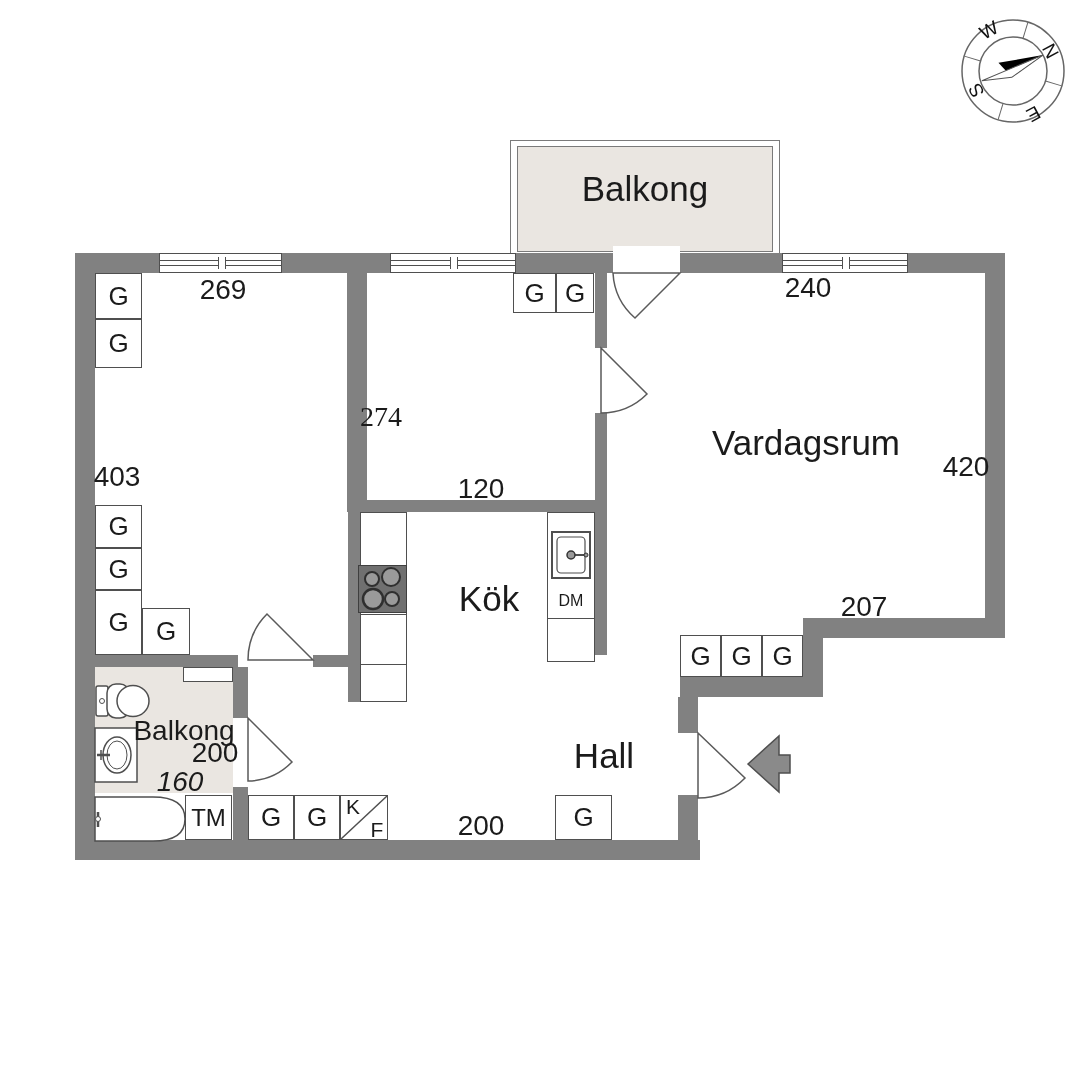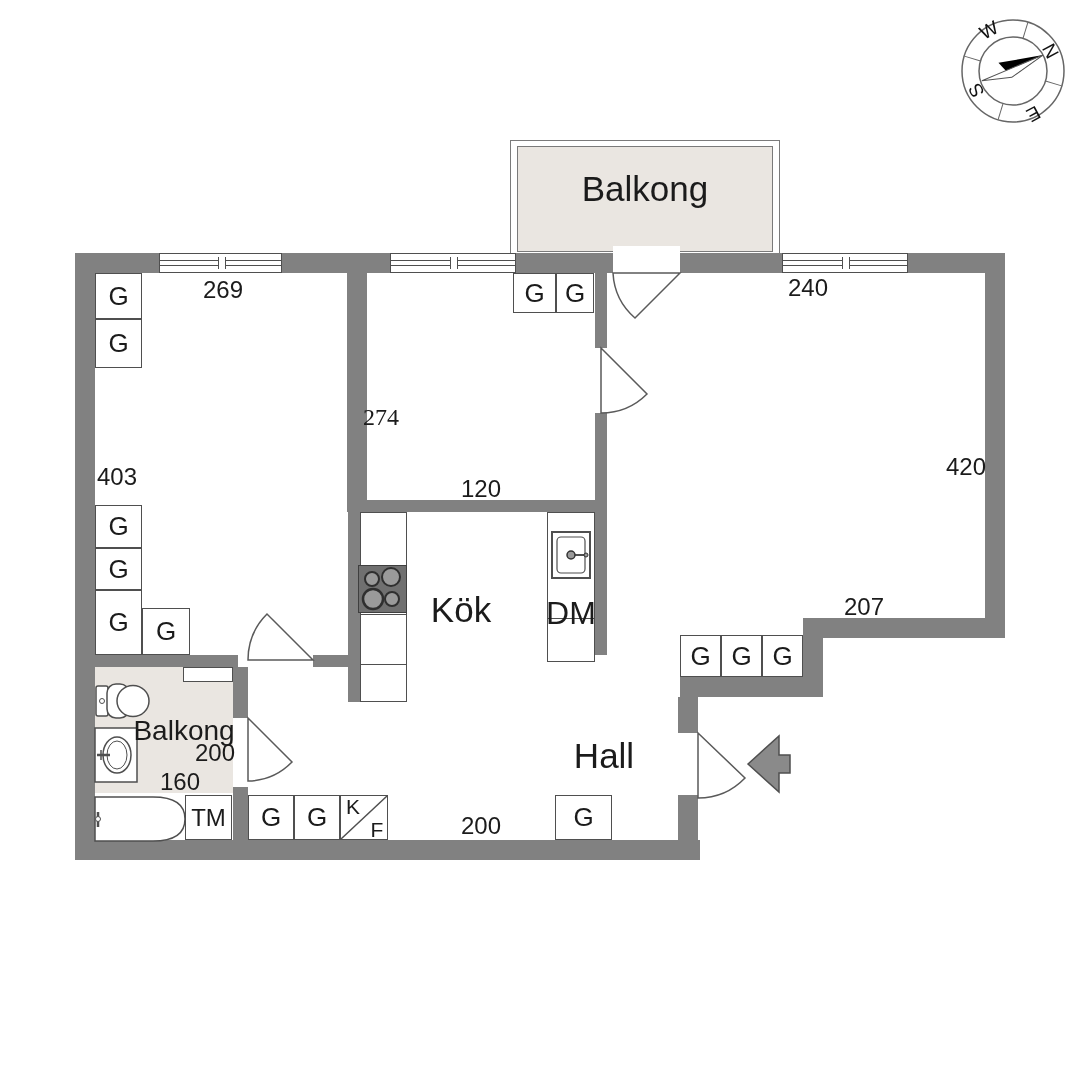--- a/index.html
+++ b/index.html
@@ -13,21 +13,21 @@
                  border-top:1px solid #4f4f4f;border-bottom:1px solid #4f4f4f;}
   .window .mull{position:absolute;left:50%;top:3px;bottom:3px;width:6px;margin-left:-3px;
                 border-left:1px solid #4f4f4f;border-right:1px solid #4f4f4f;background:#fff;}
   .box{position:absolute;background:#fff;border:1.5px solid #4f4f4f;z-index:4;box-sizing:border-box;
        display:flex;align-items:center;justify-content:center;font-size:26px;}
   .counter{position:absolute;background:#fff;border:1.5px solid #4f4f4f;z-index:4;box-sizing:border-box;}
   .cdiv{position:absolute;left:0;right:0;border-top:1.5px solid #4f4f4f;}
   .stove{position:absolute;background:#707070;border:1.5px solid #3f3f3f;z-index:5;box-sizing:border-box;}
   .lbl{position:absolute;transform:translate(-50%,-50%);white-space:nowrap;z-index:10;}
   .room-lbl{font-size:35px;}
-  .dim-lbl{font-size:24px;}
+  .dim-lbl{font-size:28px;}
   .small-lbl{font-size:21px;}
   #overlay{position:absolute;left:0;top:0;z-index:6;pointer-events:none;}
   #disclaimer{position:absolute;left:75px;top:892px;font-size:26px;z-index:10;}
   #compass{position:absolute;left:956px;top:14px;z-index:10;}
 </style>
 </head>
 <body>
 
 <div id="canvas">
 
@@ -196,32 +196,33 @@
       <g font-family="Liberation Sans, sans-serif" font-size="19" fill="#111" text-anchor="middle">
         <text x="57" y="21">N</text>
         <text x="100" y="57" transform="rotate(90 98 57)">E</text>
         <text x="57" y="100" transform="rotate(180 57 96)">S</text>
         <text x="14" y="57" transform="rotate(270 16 57)">W</text>
       </g>
     </g>
   </svg>
 
   <div class="lbl room-lbl" style="left:645px;top:189px;">Balkong</div>
-  <div class="lbl room-lbl" style="left:461px;top:599px;margin-top:11px;">Kök</div>
+  <div class="lbl room-lbl" style="left:806px;top:443px;">Vardagsrum</div>
+  <div class="lbl room-lbl" style="left:489px;top:599px;">Kök</div>
   <div class="lbl room-lbl" style="left:604px;top:756px;">Hall</div>
   <div class="lbl" style="left:184px;top:731px;font-size:28px;">Balkong</div>
-  <div class="lbl" style="left:571px;top:601px;font-size:32px;margin-top:12px;">DM</div>
+  <div class="lbl" style="left:571px;top:601px;font-size:16px;">DM</div>
   <div class="lbl small-lbl" style="left:353px;top:807px;">K</div>
   <div class="lbl small-lbl" style="left:377px;top:830px;">F</div>
 
   <div class="lbl dim-lbl" style="left:223px;top:290px;">269</div>
   <div class="lbl dim-lbl" style="left:808px;top:288px;">240</div>
   <div class="lbl dim-lbl" style="left:381px;top:417px;font-family:Liberation Serif, serif;">274</div>
   <div class="lbl dim-lbl" style="left:481px;top:489px;">120</div>
   <div class="lbl dim-lbl" style="left:117px;top:477px;">403</div>
   <div class="lbl dim-lbl" style="left:966px;top:467px;">420</div>
   <div class="lbl dim-lbl" style="left:864px;top:607px;">207</div>
   <div class="lbl dim-lbl" style="left:215px;top:753px;">200</div>
-  <div class="lbl dim-lbl" style="left:180px;top:782px;">160</div>
+  <div class="lbl dim-lbl" style="left:180px;top:782px;font-style:italic;">160</div>
   <div class="lbl dim-lbl" style="left:481px;top:826px;">200</div>
 
 
 </div>
 
 </body></html>

